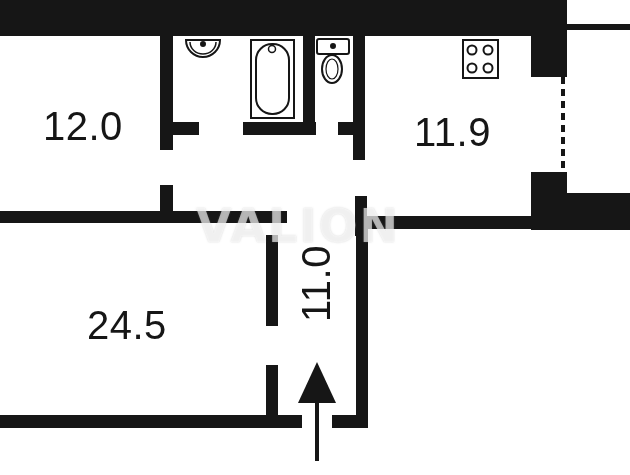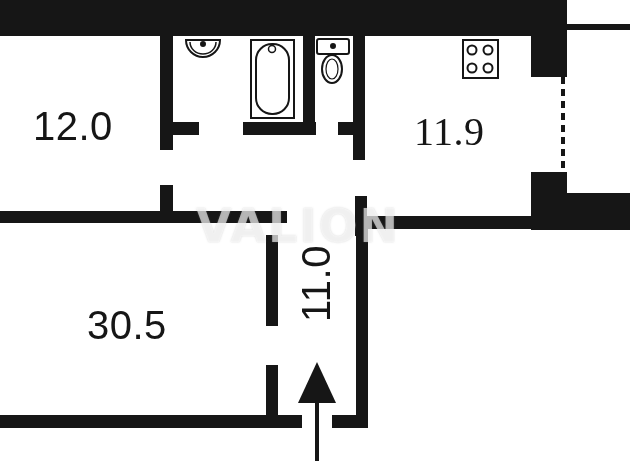--- a/index.html
+++ b/index.html
@@ -77,18 +77,18 @@
     <circle cx="472" cy="68" r="4.5"></circle>
     <circle cx="488" cy="68" r="4.5"></circle>
   </g>
 
   <g fill="#161616">
     <polygon points="317,362 298,403 336,403"></polygon>
     <rect x="315" y="396" width="4" height="65"></rect>
   </g>
 </svg>
 
-<div class="label" style="left:33px; top:106px;">12.0</div>
-<div class="label" style="left:414px; top:112px;font-family:Liberation Serif, serif;">11.9</div>
-<div class="label" style="left:87px; top:305px;">30.5</div>
+<div class="label" style="left:43px; top:106px;">12.0</div>
+<div class="label" style="left:414px; top:112px;">11.9</div>
+<div class="label" style="left:87px; top:305px;">24.5</div>
 <div class="label vertical" style="left:296px; top:322px;">11.0</div>
 
 <div class="watermark">VALION</div>
 
 </body></html>

